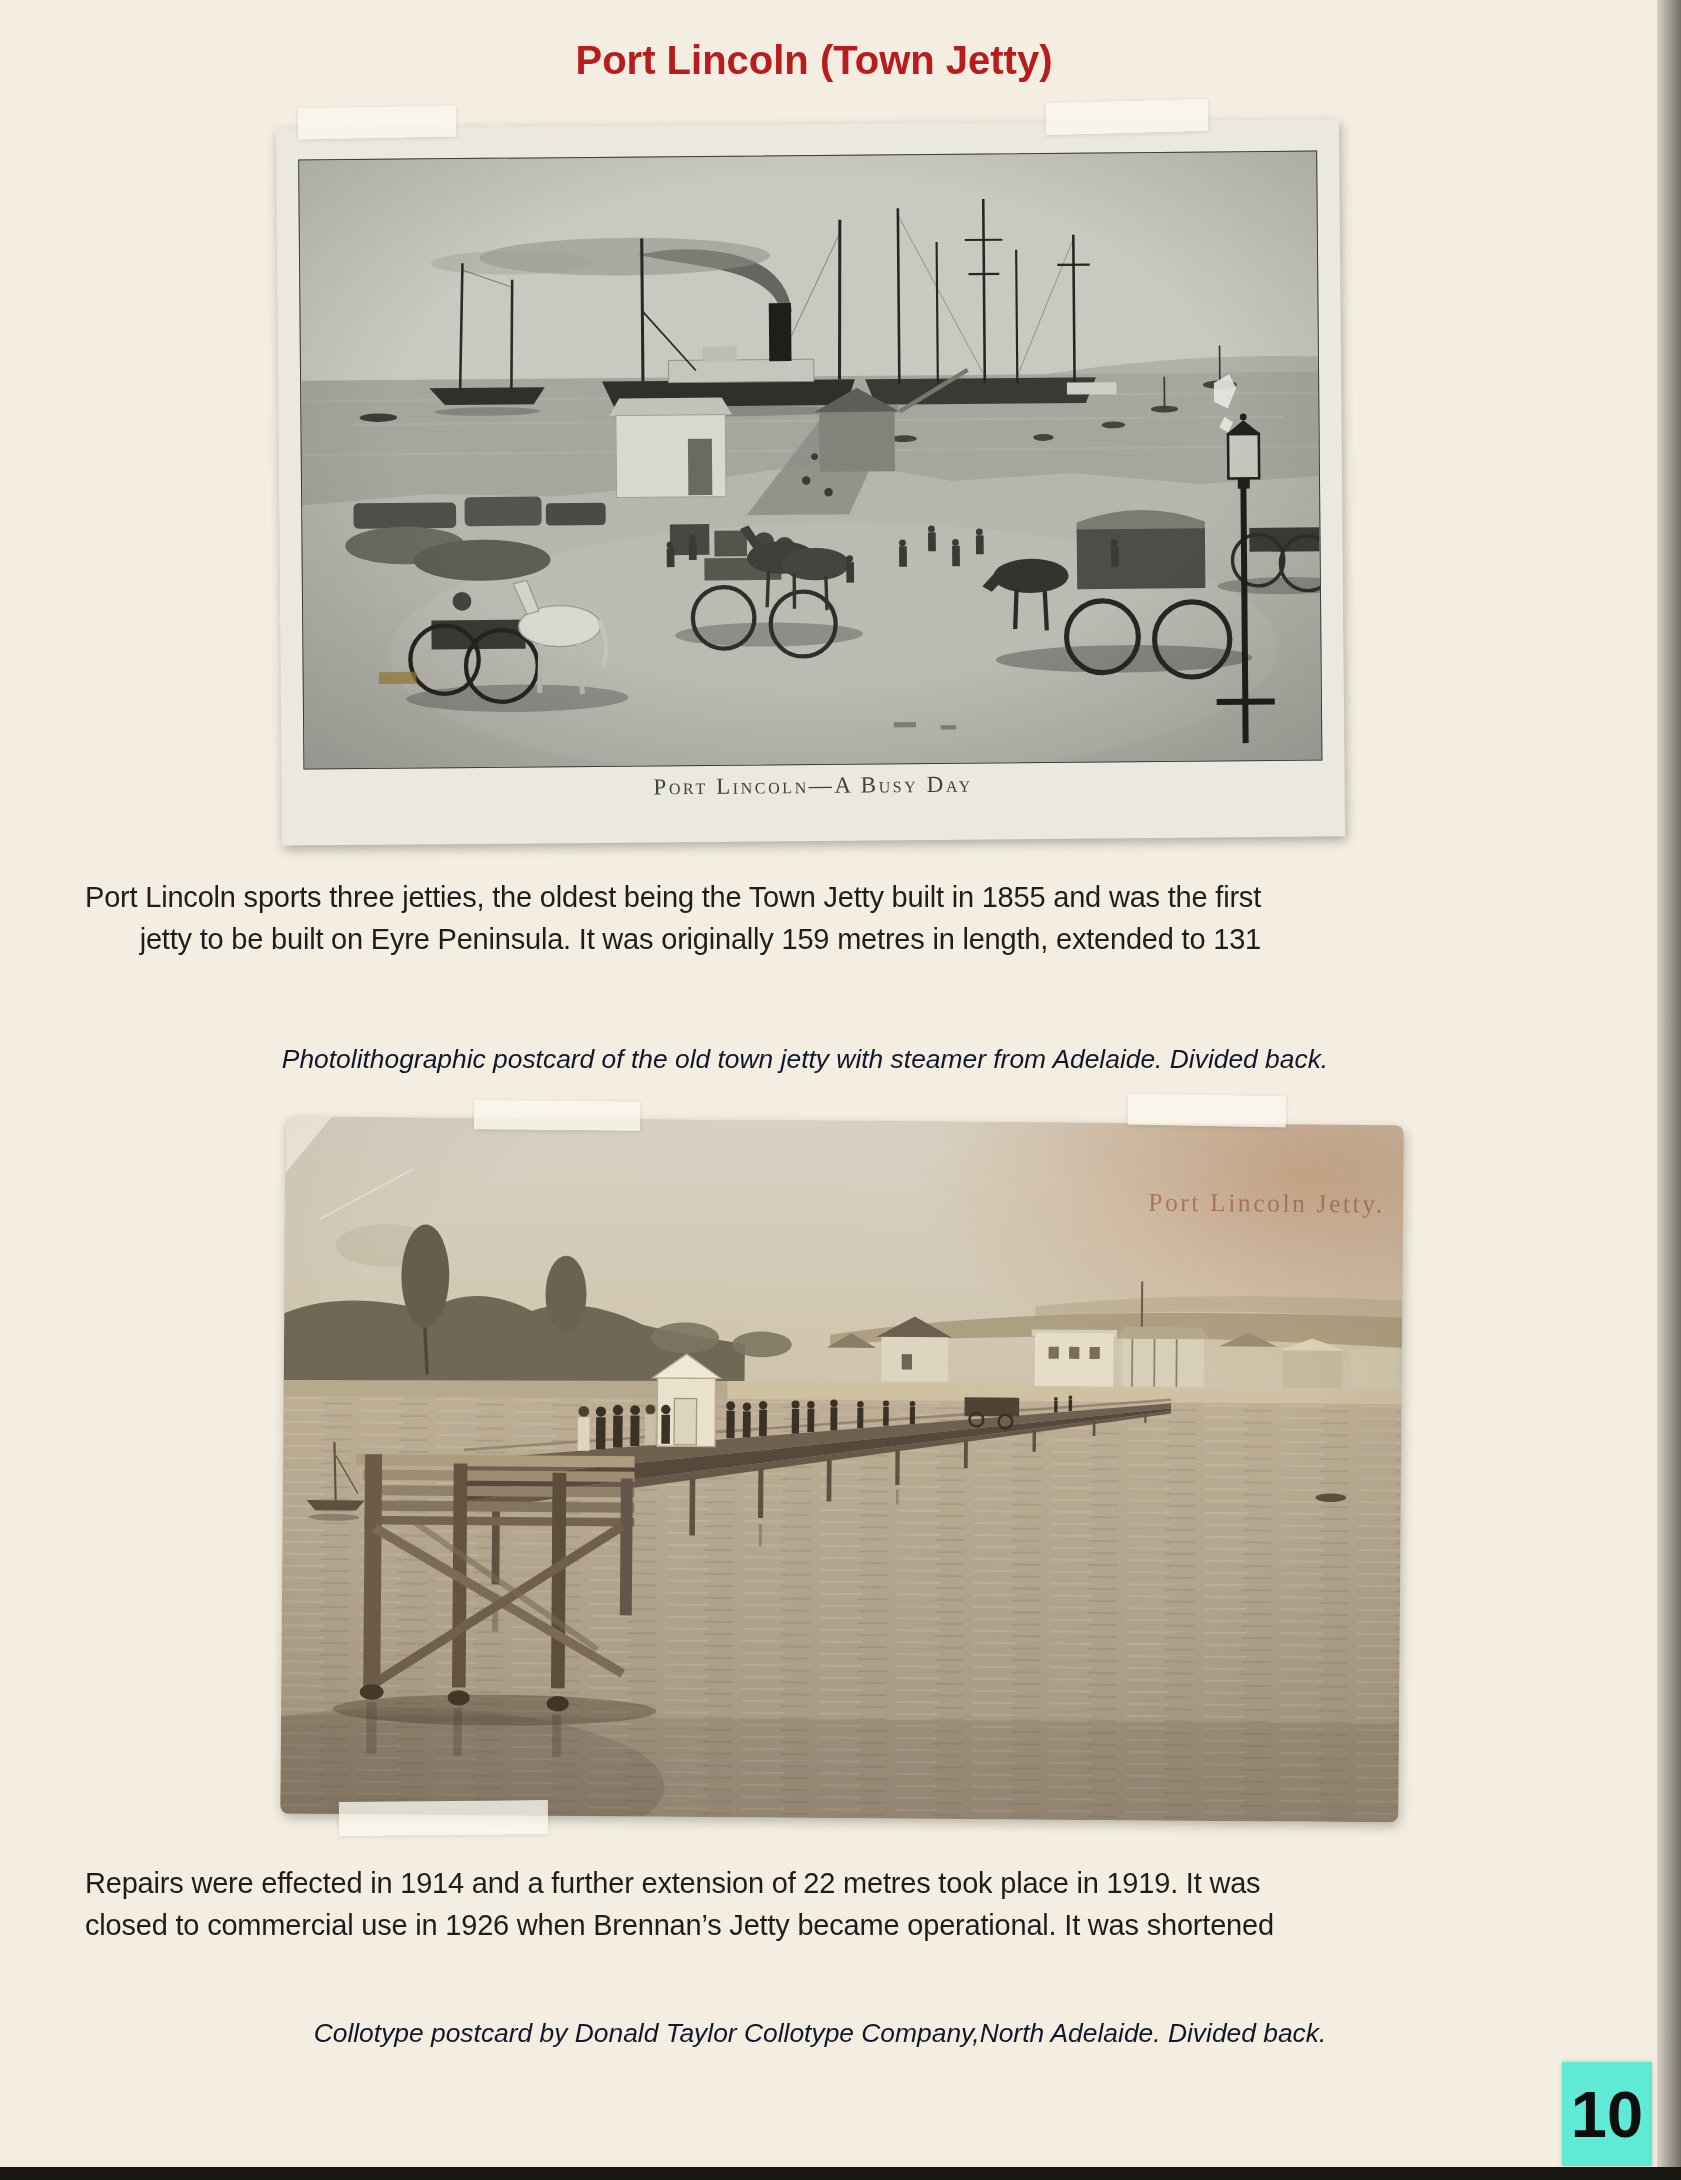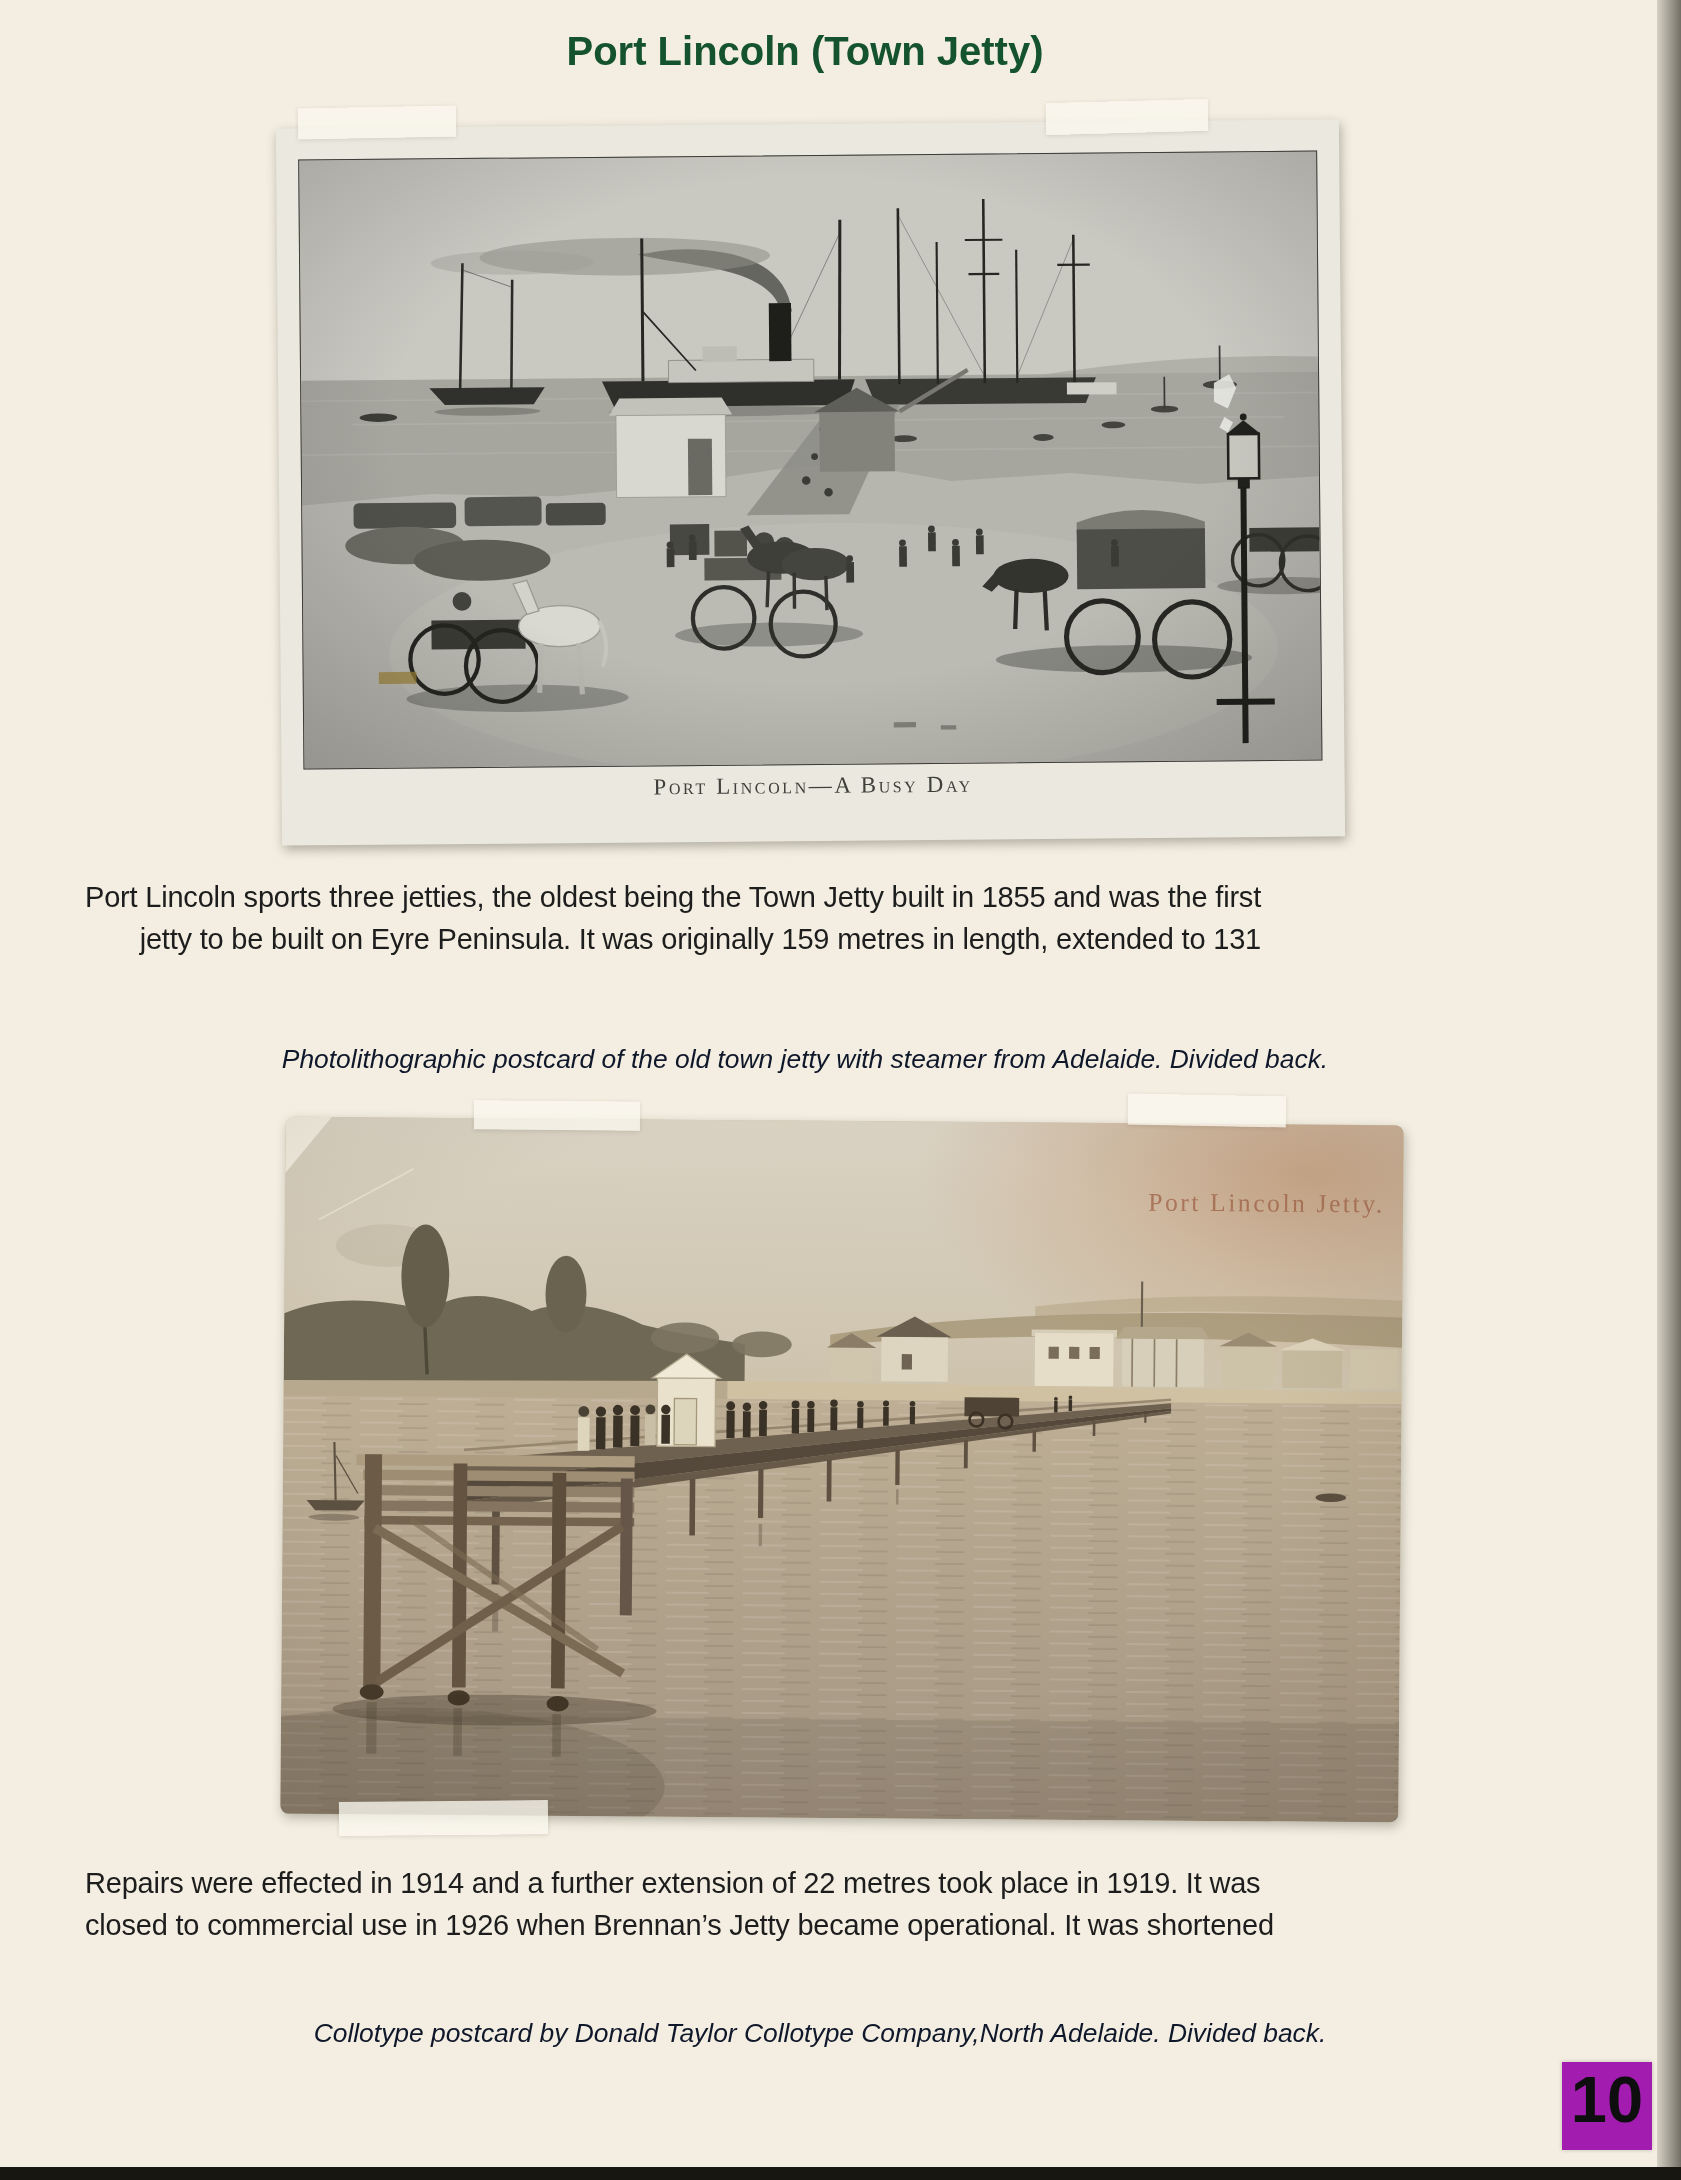--- a/index.html
+++ b/index.html
@@ -1,39 +1,39 @@
 <!DOCTYPE html>
 <html style="font-size:13.6px"><head>
 <meta charset="utf-8">
 <style>
   html,body{margin:0;padding:0;background:#d8d4c8;}
   .page{position:relative;width:1681px;height:2181px;background:#f3eee1;overflow:hidden;}
-  .title{position:absolute;top:29px;left:0;width:1610px;margin:0;text-align:center;
-    font-family:"Liberation Sans",sans-serif;font-weight:bold;font-size:40px;color:#14532d;}
+  .title{position:absolute;top:29px;left:0;width:1610px;margin:9px;text-align:center;
+    font-family:"Liberation Sans",sans-serif;font-weight:bold;font-size:40px;color:#b91c1c;}
   .tape{position:absolute;background:rgba(250,247,238,.78);box-shadow:0 0.9px 4.3px rgba(60,55,40,.15);z-index:4;}
   .postcard{position:absolute;z-index:2;}
   .postcard1{left:279px;top:124px;width:1063px;height:717px;background:#ebe9df;
     box-shadow:1.7px 4.3px 10.2px rgba(50,45,35,.35);transform:rotate(-0.5deg);}
   .photo1-frame{position:absolute;left:22px;top:31px;width:1017px;height:608px;
     border:1.7px solid #3c3c38;background:#a8a7a0;overflow:hidden;}
   .pc1-caption{position:absolute;left:0;right:0;top:649px;text-align:center;
     font-family:"Liberation Serif",serif;font-variant:small-caps;letter-spacing:2.6px;
     font-size:23px;color:#3f3f3b;}
   .postcard2{left:283px;top:1121px;width:1118px;height:697px;border-radius:8.5px;overflow:hidden;
     background:#cfc2ab;box-shadow:1.7px 4.3px 10.2px rgba(50,45,35,.3);transform:rotate(0.45deg);}
   .para{position:absolute;left:85px;font-family:"Liberation Sans",sans-serif;font-size:29px;
     line-height:42px;color:#1d1d1d;letter-spacing:-0.2px;white-space:nowrap;}
   .para1{top:876px;text-align:right;}
   .para2{top:1862px;}
   .cap-italic{position:absolute;left:0;width:1610px;text-align:center;
     font-family:"Liberation Sans",sans-serif;font-style:italic;font-size:26.4px;color:#0f172a;}
   .cap1{top:1044px;}
   .cap2{top:2018px;margin-left:15px;}
-  .page-num{position:absolute;left:1562px;top:2062px;width:90px;height:88px;background:#a21caf;
-    box-shadow:0 0 4.3px rgba(0,0,0,.2);display:flex;justify-content:center;
+  .page-num{position:absolute;left:1562px;top:2062px;width:90px;height:104px;background:#5eead4;
+    box-shadow:0 0 4.3px rgba(0,0,0,.2);display:flex;align-items:center;justify-content:center;
     font-family:"Liberation Sans",sans-serif;font-weight:bold;font-size:65px;color:#0e0e0e;z-index:5;}
   .edge-right{position:absolute;right:0;top:0;width:24px;height:2181px;
     background:linear-gradient(to right,rgba(125,121,110,.25),rgba(82,79,71,.8));z-index:6;}
   .edge-bottom{position:absolute;left:0;top:2167px;width:1681px;height:13.6px;background:#171611;z-index:6;}
   svg{display:block;}
 </style>
 </head>
 <body>
 
 <div class="page">

